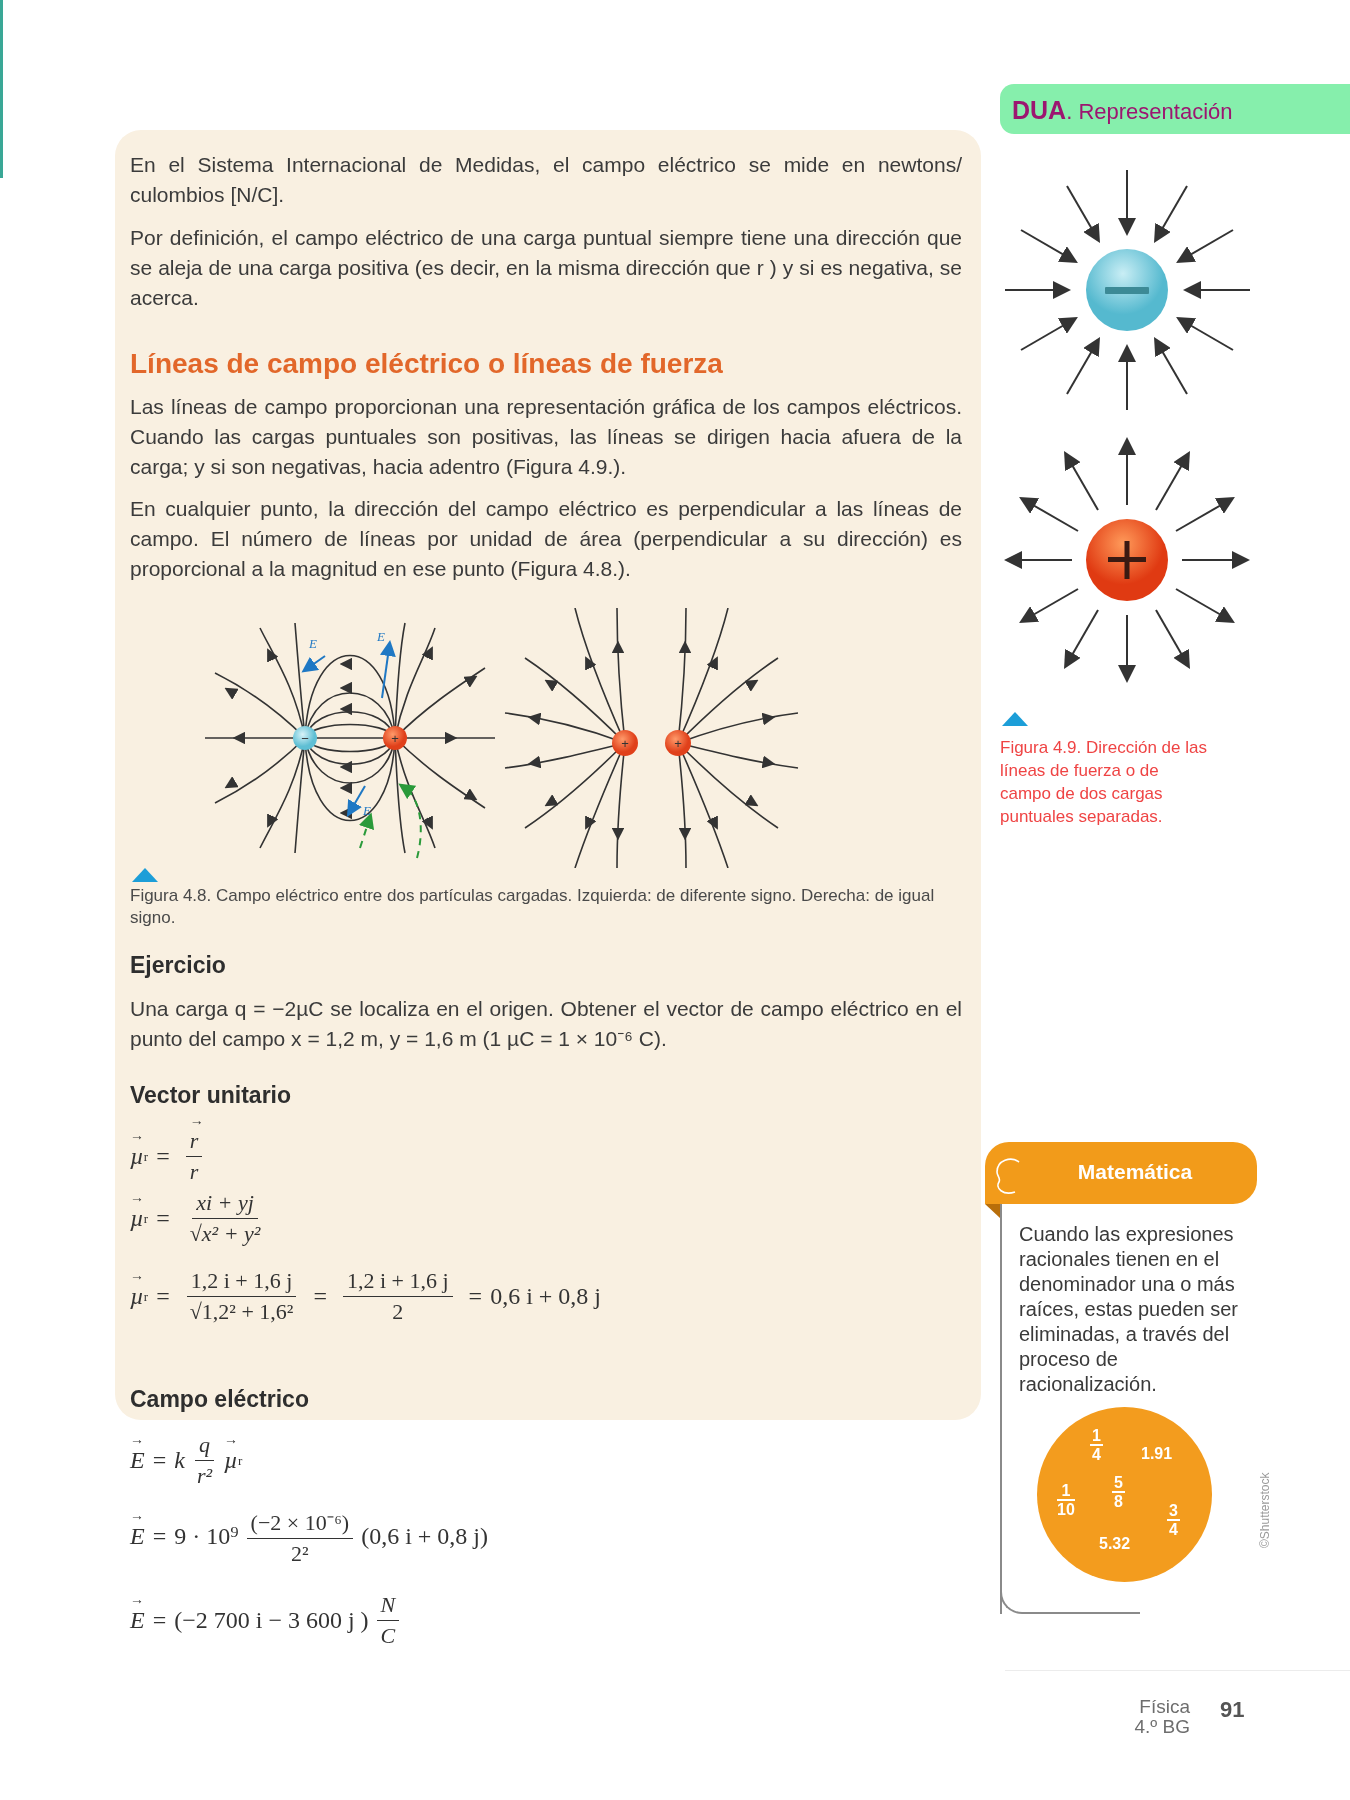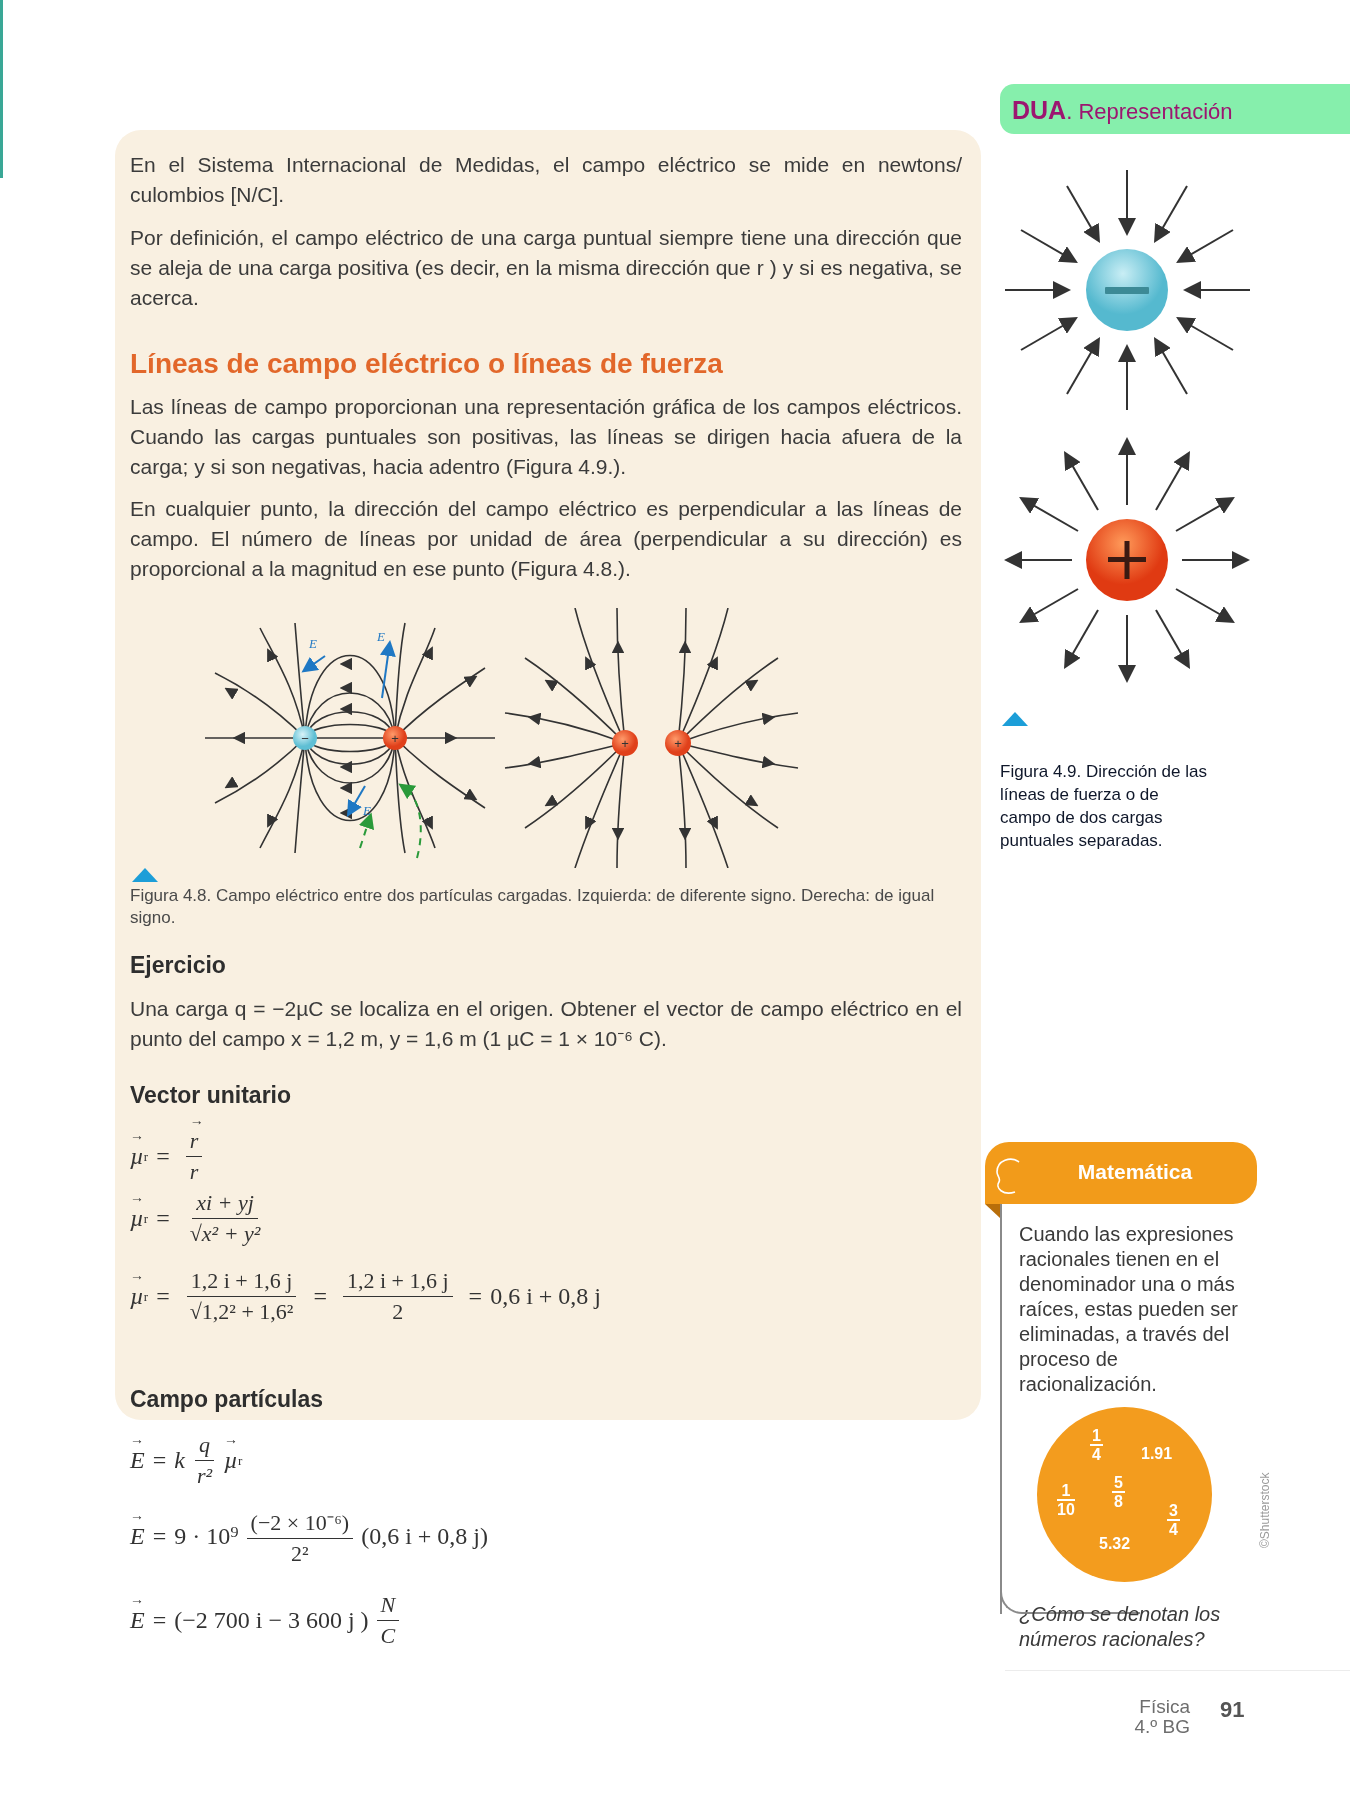--- a/index.html
+++ b/index.html
@@ -20,21 +20,21 @@
   .frac .den { padding:2px 4px 0; font-size:22px; }
   .vec { position:relative; display:inline-block; font-style:italic; }
   .vec::before { content:"→"; position:absolute; top:-15px; left:0; font-size:14px; font-style:normal; }
   sub, sup { font-size:13px; }
   .eqs { margin:0 8px; }
 
   .dua-bar { position:absolute; left:1000px; top:84px; width:406px; height:50px; background:#86efac; border-radius:14px 0 0 14px; }
   .dua-text { position:absolute; left:12px; top:12px; font-size:22px; color:#9c1670; }
   .dua-text b { font-size:25px; }
 
-  .side-caption { position:absolute; left:1000px; top:760px; width:210px; font-size:17px; line-height:23px; color:#0f172a; }
+  .side-caption { position:absolute; left:1000px; top:736px; width:210px; font-size:17px; line-height:23px; color:#ef4444; }
 
   .math-box { position:absolute; left:985px; top:1142px; width:272px; height:520px; }
   .math-head { position:absolute; left:0; top:0; width:272px; height:62px; background:#f29b1a; border-radius:24px 24px 24px 0; }
   .math-head-label { position:absolute; left:0; width:100%; top:18px; text-align:center; color:#fff; font-weight:bold; font-size:21px; padding-left:28px; box-sizing:border-box; }
   .math-border { position:absolute; left:15px; top:62px; width:2px; height:410px; background:#8a8a8a; }
   .math-border-bottom { position:absolute; left:15px; top:450px; width:140px; height:22px; border-left:2px solid #8a8a8a; border-bottom:2px solid #8a8a8a; border-radius:0 0 0 22px; box-sizing:border-box; }
   .math-fold { position:absolute; left:0; top:62px; width:0; height:0; border-top:14px solid #b86e0a; border-left:15px solid transparent; }
   .math-body { position:absolute; left:34px; top:80px; width:230px; font-size:20px; line-height:25px; color:#3a3a3a; }
   .math-circle { position:absolute; left:52px; top:265px; width:175px; height:175px; border-radius:50%; background:#f39c1e; }
   .cnum { position:absolute; color:#fff; font-weight:bold; font-size:16px; text-align:center; line-height:17px; }
@@ -215,21 +215,21 @@
       </span>
     <span class="eqs">=</span>
     <span class="frac">
         <span class="num">1,2 i + 1,6 j</span>
         <span class="den">2</span>
       </span>
     <span class="eqs">=</span>
     <span>0,6 i + 0,8 j</span>
   </div>
 
-  <div class="h-dark" style="top:1256px;">Campo partículas</div>
+  <div class="h-dark" style="top:1256px;">Campo eléctrico</div>
 
   <div class="eqrow" style="top:1302px;">
     <span class="vec">E</span>
     <span class="eqs">=</span>
     <i>k</i>
     <span class="frac">
         <span class="num"><i>q</i></span>
         <span class="den"><i>r²</i></span>
       </span>
     <span class="vec">µ</span>
@@ -324,21 +324,20 @@
   <div class="math-border-bottom"></div>
   <div class="math-body">Cuando las expresiones racionales tienen en el denominador una o más raíces, estas pueden ser eliminadas, a través del proceso de racionalización.</div>
   <div class="math-circle">
     <div class="cnum cfr" style="left:53px;top:20px;"><span class="n">1</span><span>4</span></div>
     <div class="cnum" style="left:104px;top:38px;">1.91</div>
     <div class="cnum cfr" style="left:20px;top:75px;"><span class="n">1</span><span>10</span></div>
     <div class="cnum cfr" style="left:75px;top:67px;"><span class="n">5</span><span>8</span></div>
     <div class="cnum cfr" style="left:130px;top:95px;"><span class="n">3</span><span>4</span></div>
     <div class="cnum" style="left:62px;top:128px;">5.32</div>
   </div>
-  <div class="math-question">¿Cómo se denotan los números racionales?</div>
 </div>
 <div class="credit">©Shutterstock</div>
 
 <div class="footer-line"></div>
 <div class="footer-subject">
   <div>Física</div>
   <div>4.º BG</div>
 </div>
 <div class="footer-page">91</div>
 

